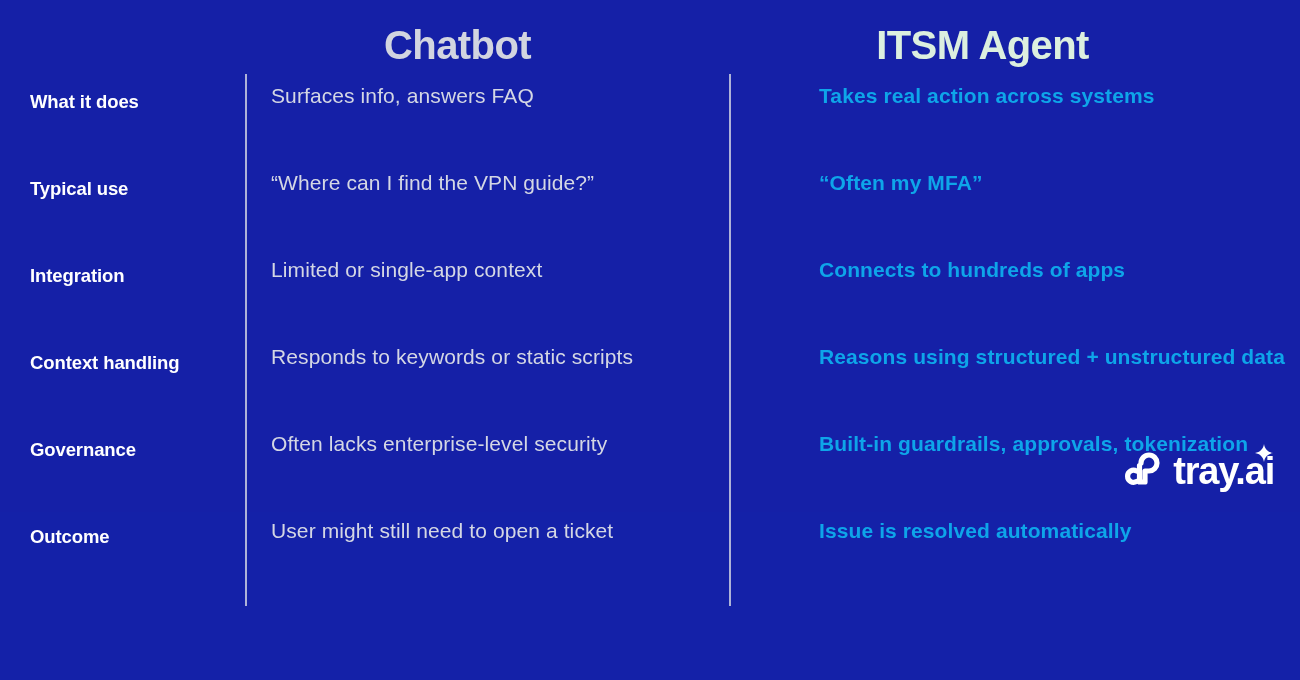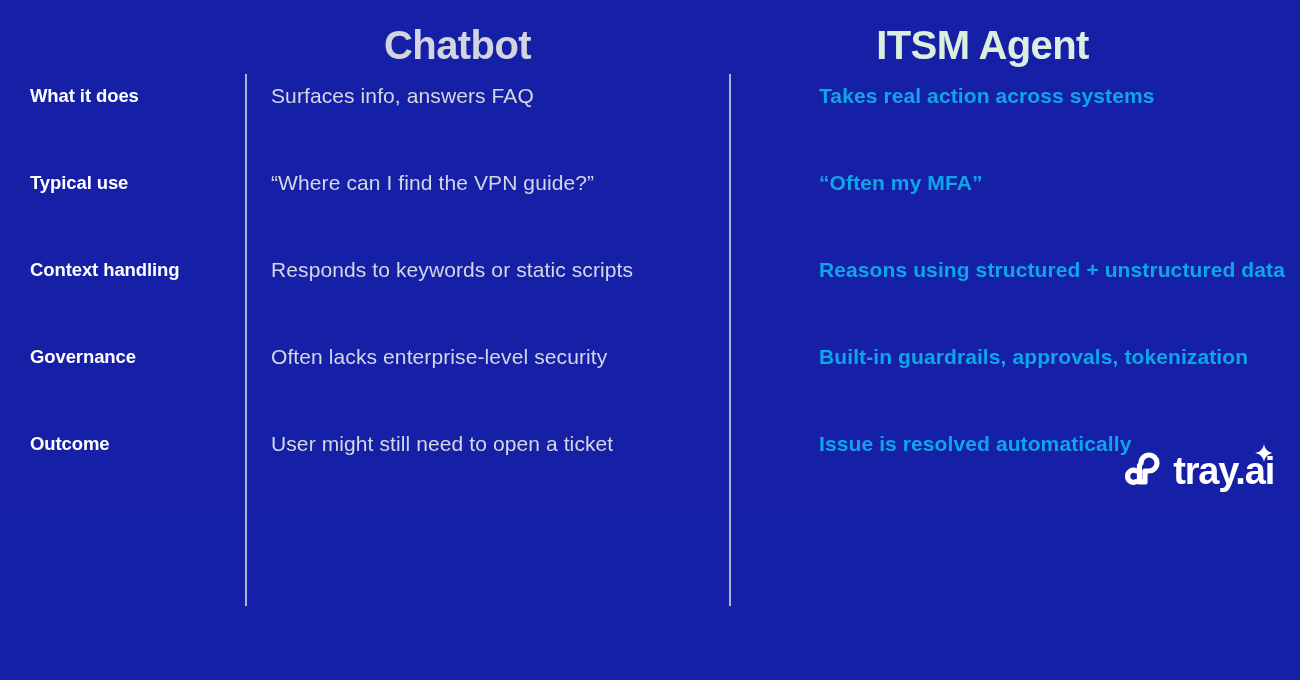--- a/index.html
+++ b/index.html
@@ -73,20 +73,21 @@
     line-height: 32px;
     white-space: nowrap;
   }
   .cell-label {
     left: 30px;
     width: 210px;
     font-size: 18.5px;
     font-weight: bold;
     color: #ffffff;
     letter-spacing: -0.1px;
+    margin-top: 6px;
   }
   .cell-chatbot {
     left: 271px;
     width: 450px;
     font-size: 21px;
     font-weight: 400;
     color: #d4d7e4;
     letter-spacing: 0.1px;
   }
   .cell-itsm {
@@ -145,20 +146,25 @@
       <div class="cell cell-chatbot">Surfaces info, answers FAQ</div>
       <div class="cell cell-itsm">Takes real action across systems</div>
     </div>
 
     <div class="row">
       <div class="cell cell-label">Typical use</div>
       <div class="cell cell-chatbot">“Where can I find the VPN guide?”</div>
       <div class="cell cell-itsm">“Often my MFA”</div>
     </div>
 
+    <div class="row">
+      <div class="cell cell-label">Integration</div>
+      <div class="cell cell-chatbot">Limited or single-app context</div>
+      <div class="cell cell-itsm">Connects to hundreds of apps</div>
+    </div>
 
     <div class="row">
       <div class="cell cell-label">Context handling</div>
       <div class="cell cell-chatbot">Responds to keywords or static scripts</div>
       <div class="cell cell-itsm">Reasons using structured + unstructured data</div>
     </div>
 
     <div class="row">
       <div class="cell cell-label">Governance</div>
       <div class="cell cell-chatbot">Often lacks enterprise-level security</div>

